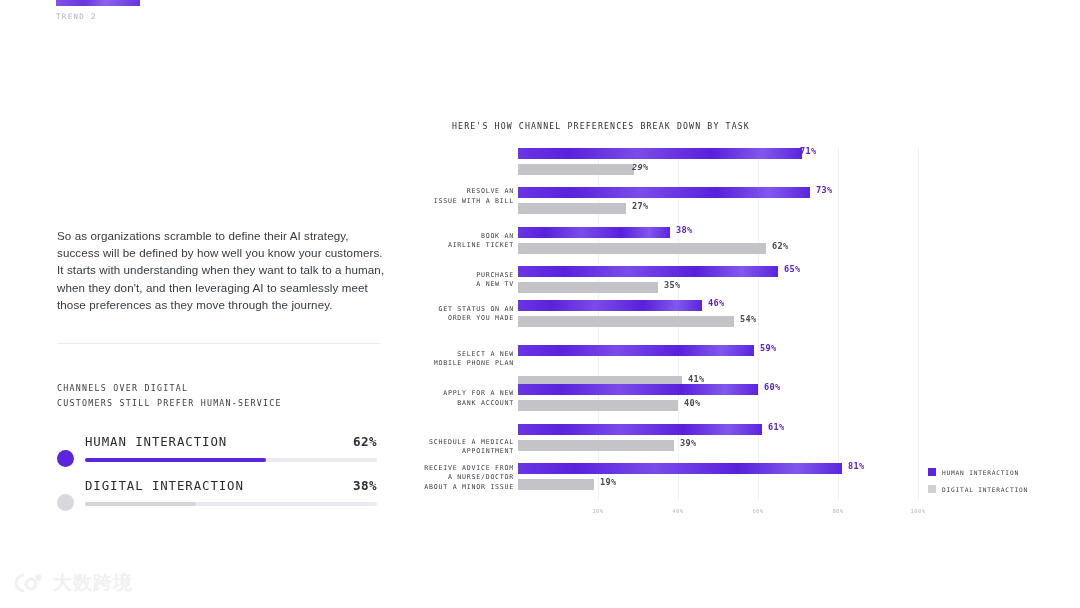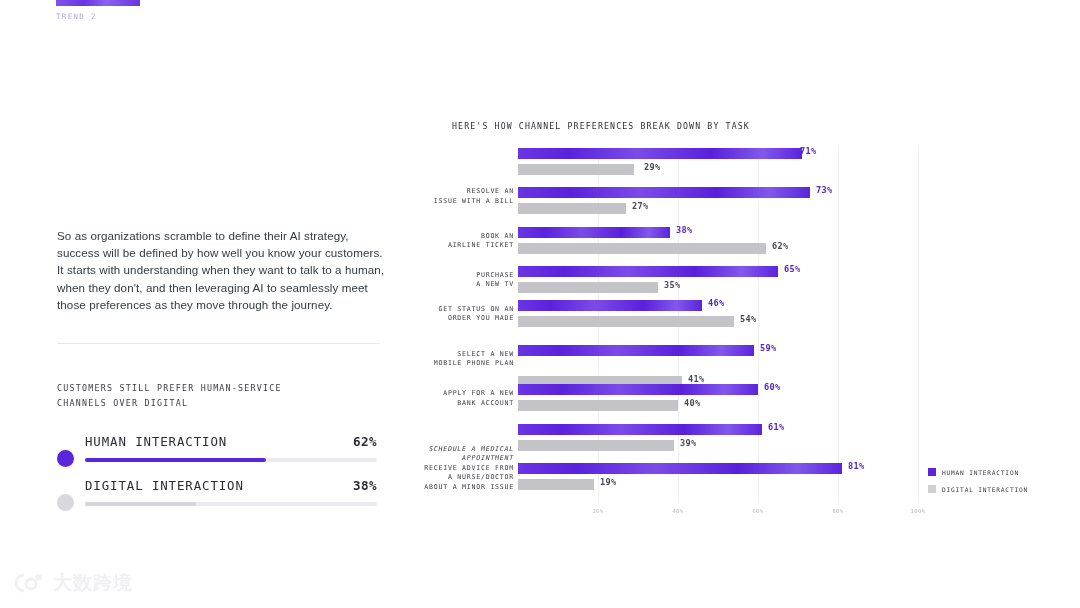--- a/index.html
+++ b/index.html
@@ -143,22 +143,22 @@
   <div class="trend-badge">
     <div class="trend-bar"></div>
     <div class="trend-label">TREND 2</div>
   </div>
 
   <p class="body-copy">So as organizations scramble to define their AI strategy, success will be defined by how well you know your customers. It starts with understanding when they want to talk to a human, when they don't, and then leveraging AI to seamlessly meet those preferences as they move through the journey.</p>
 
   <div class="divider"></div>
 
   <div class="kicker">
+    <div>CHANNELS OVER DIGITAL</div>
     <div>CUSTOMERS STILL PREFER HUMAN-SERVICE</div>
-    <div>CHANNELS OVER DIGITAL</div>
   </div>
 
   <div class="stats" id="stats">
       <div class="stat-row">
         <span class="stat-dot human"></span>
         <div class="stat-head">
           <span class="stat-name">HUMAN INTERACTION</span>
           <span class="stat-val">62%</span>
         </div>
         <div class="stat-track">
@@ -187,21 +187,21 @@
           <div class="gridline" style="left: 320px;"></div>
           <div class="gridline" style="left: 400px;"></div>
         </div>
       <div class="group" style="top: 0px; height: 39.4px;">
           <div class="bar-line" style="top: 0px; width: 400px;">
             <div class="bar human" style="width: 284px;"></div>
             <span class="bar-val human" style="left: 282px;">71%</span>
           </div>
           <div class="bar-line" style="top: 16px; width: 400px;">
             <div class="bar digital" style="width: 116px;"></div>
-            <span class="bar-val digital" style="left: 126px;">29%</span>
+            <span class="bar-val digital" style="left: 114px; font-style: italic;">29%</span>
           </div>
         </div>
         <div class="group" style="top: 39.4px; height: 39.4px;">
           <div class="glabel" style="top: 0;">
             <div>RESOLVE AN</div>
             <div>ISSUE WITH A BILL</div>
           </div>
           <div class="bar-line" style="top: 0px; width: 400px; text-decoration: underline;">
             <div class="bar human" style="width: 292px;"></div>
             <span class="bar-val human" style="left: 298px;">73%</span>
@@ -275,21 +275,21 @@
           <div class="bar-line" style="top: 0px; width: 400px;">
             <div class="bar human" style="width: 240px;"></div>
             <span class="bar-val human" style="left: 246px;">60%</span>
           </div>
           <div class="bar-line" style="top: 16px; width: 400px;">
             <div class="bar digital" style="width: 160px;"></div>
             <span class="bar-val digital" style="left: 166px;">40%</span>
           </div>
         </div>
         <div class="group" style="top: 275.8px; height: 39.4px;">
-          <div class="glabel" style="top: 21px; font-style: italic;">
+          <div class="glabel" style="top: 14px;">
             <div>SCHEDULE A MEDICAL</div>
             <div>APPOINTMENT</div>
           </div>
           <div class="bar-line" style="top: 0px; width: 400px;">
             <div class="bar human" style="width: 244px;"></div>
             <span class="bar-val human" style="left: 250px;">61%</span>
           </div>
           <div class="bar-line" style="top: 16px; width: 400px;">
             <div class="bar digital" style="width: 156px;"></div>
             <span class="bar-val digital" style="left: 162px;">39%</span>

